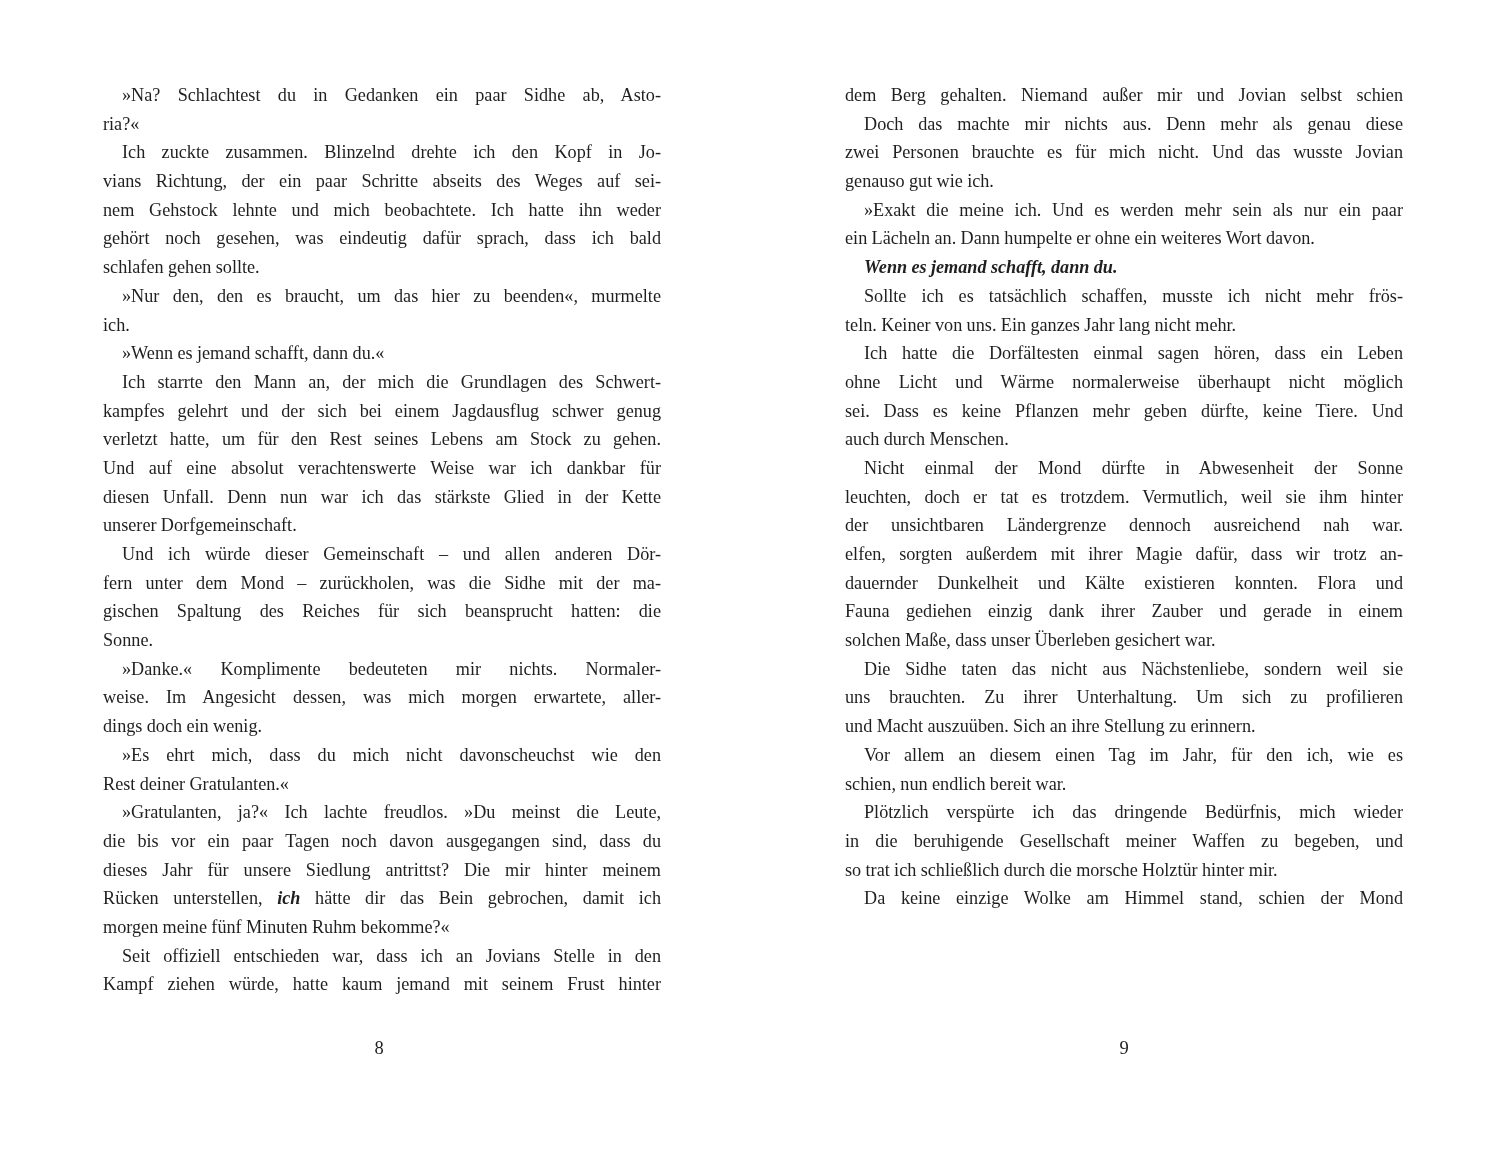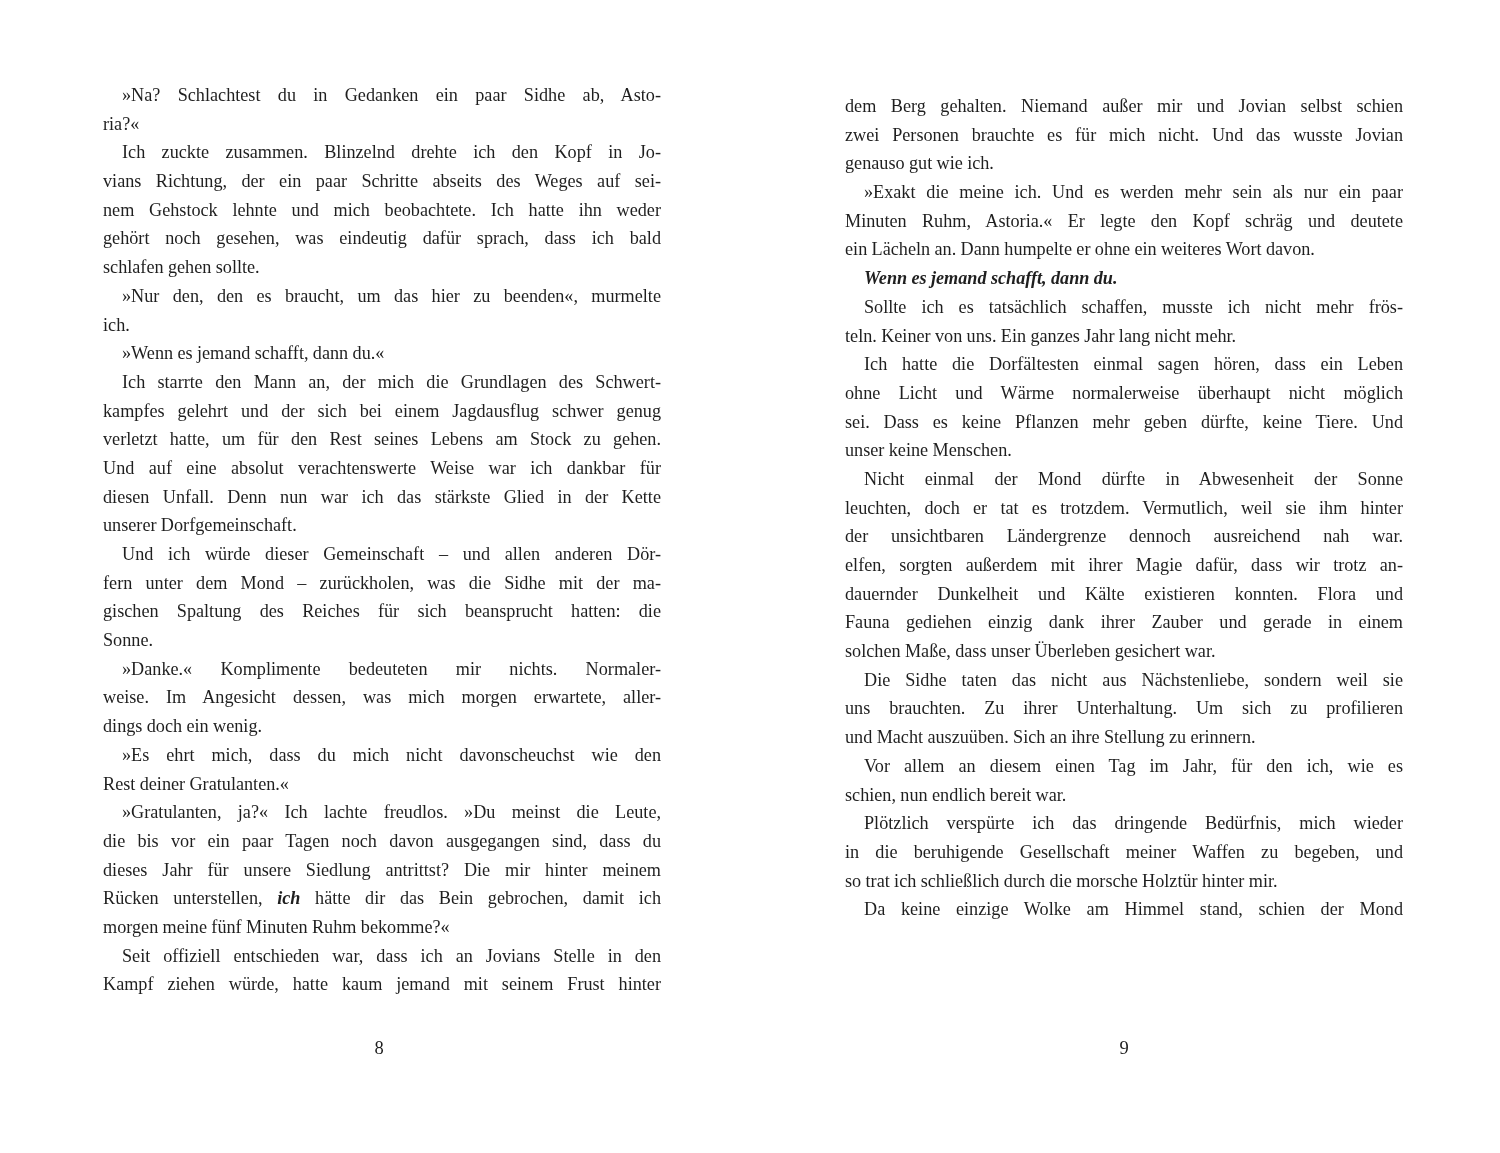--- a/index.html
+++ b/index.html
@@ -19,21 +19,21 @@
     position: absolute;
     inset: 0;
     background: #ffffff;
   }
   .page-column {
     position: absolute;
     top: 81px;
     width: 558px;
   }
   #left-col  { left: 103px; }
-  #right-col { left: 845px; margin-top: 11px; }
+  #right-col { left: 845px; }
   .line {
     font-size: 18.2px;
     line-height: 28.7px;
     height: 28.7px;
     text-align: justify;
     text-align-last: justify;
     word-spacing: -0.2px;
   }
   .line.last {
     text-align-last: left;
@@ -89,32 +89,32 @@
       <div class="line indent"><span>»Gratulanten, ja?« Ich lachte freudlos. »Du meinst die Leute,</span></div>
       <div class="line"><span>die bis vor ein paar Tagen noch davon ausgegangen sind, dass du</span></div>
       <div class="line"><span>dieses Jahr für unsere Siedlung antrittst? Die mir hinter meinem</span></div>
       <div class="line"><span>Rücken unterstellen, </span><em>ich</em><span> hätte dir das Bein gebrochen, damit ich</span></div>
       <div class="line last"><span>morgen meine fünf Minuten Ruhm bekomme?«</span></div>
       <div class="line indent"><span>Seit offiziell entschieden war, dass ich an Jovians Stelle in den</span></div>
       <div class="line"><span>Kampf ziehen würde, hatte kaum jemand mit seinem Frust hinter</span></div>
     </div>
   <div class="page-column" id="right-col">
       <div class="line"><span>dem Berg gehalten. Niemand außer mir und Jovian selbst schien</span></div>
+      <div class="line indent"><span>Doch das machte mir nichts aus. Denn mehr als genau diese</span></div>
       <div class="line"><span>zwei Personen brauchte es für mich nicht. Und das wusste Jovian</span></div>
       <div class="line last"><span>genauso gut wie ich.</span></div>
       <div class="line indent"><span>»Exakt die meine ich. Und es werden mehr sein als nur ein paar</span></div>
-      <div class="line"><span>Minuten Ruhm, Astoria.« Er legte den Kopf schräg und deutete</span></div>
       <div class="line last"><span>ein Lächeln an. Dann humpelte er ohne ein weiteres Wort davon.</span></div>
       <div class="line indent last"><em>Wenn es jemand schafft, dann du.</em></div>
       <div class="line indent"><span>Sollte ich es tatsächlich schaffen, musste ich nicht mehr frös-</span></div>
       <div class="line last"><span>teln. Keiner von uns. Ein ganzes Jahr lang nicht mehr.</span></div>
       <div class="line indent"><span>Ich hatte die Dorfältesten einmal sagen hören, dass ein Leben</span></div>
       <div class="line"><span>ohne Licht und Wärme normalerweise überhaupt nicht möglich</span></div>
       <div class="line"><span>sei. Dass es keine Pflanzen mehr geben dürfte, keine Tiere. Und</span></div>
-      <div class="line last"><span>unser keine Menschen.</span></div>
+      <div class="line last"><span>auch durch Menschen.</span></div>
       <div class="line indent"><span>Nicht einmal der Mond dürfte in Abwesenheit der Sonne</span></div>
       <div class="line"><span>leuchten, doch er tat es trotzdem. Vermutlich, weil sie ihm hinter</span></div>
       <div class="line"><span>der unsichtbaren Ländergrenze dennoch ausreichend nah war.</span></div>
       <div class="line"><span>elfen, sorgten außerdem mit ihrer Magie dafür, dass wir trotz an-</span></div>
       <div class="line"><span>dauernder Dunkelheit und Kälte existieren konnten. Flora und</span></div>
       <div class="line"><span>Fauna gediehen einzig dank ihrer Zauber und gerade in einem</span></div>
       <div class="line last"><span>solchen Maße, dass unser Überleben gesichert war.</span></div>
       <div class="line indent"><span>Die Sidhe taten das nicht aus Nächstenliebe, sondern weil sie</span></div>
       <div class="line"><span>uns brauchten. Zu ihrer Unterhaltung. Um sich zu profilieren</span></div>
       <div class="line last"><span>und Macht auszuüben. Sich an ihre Stellung zu erinnern.</span></div>

